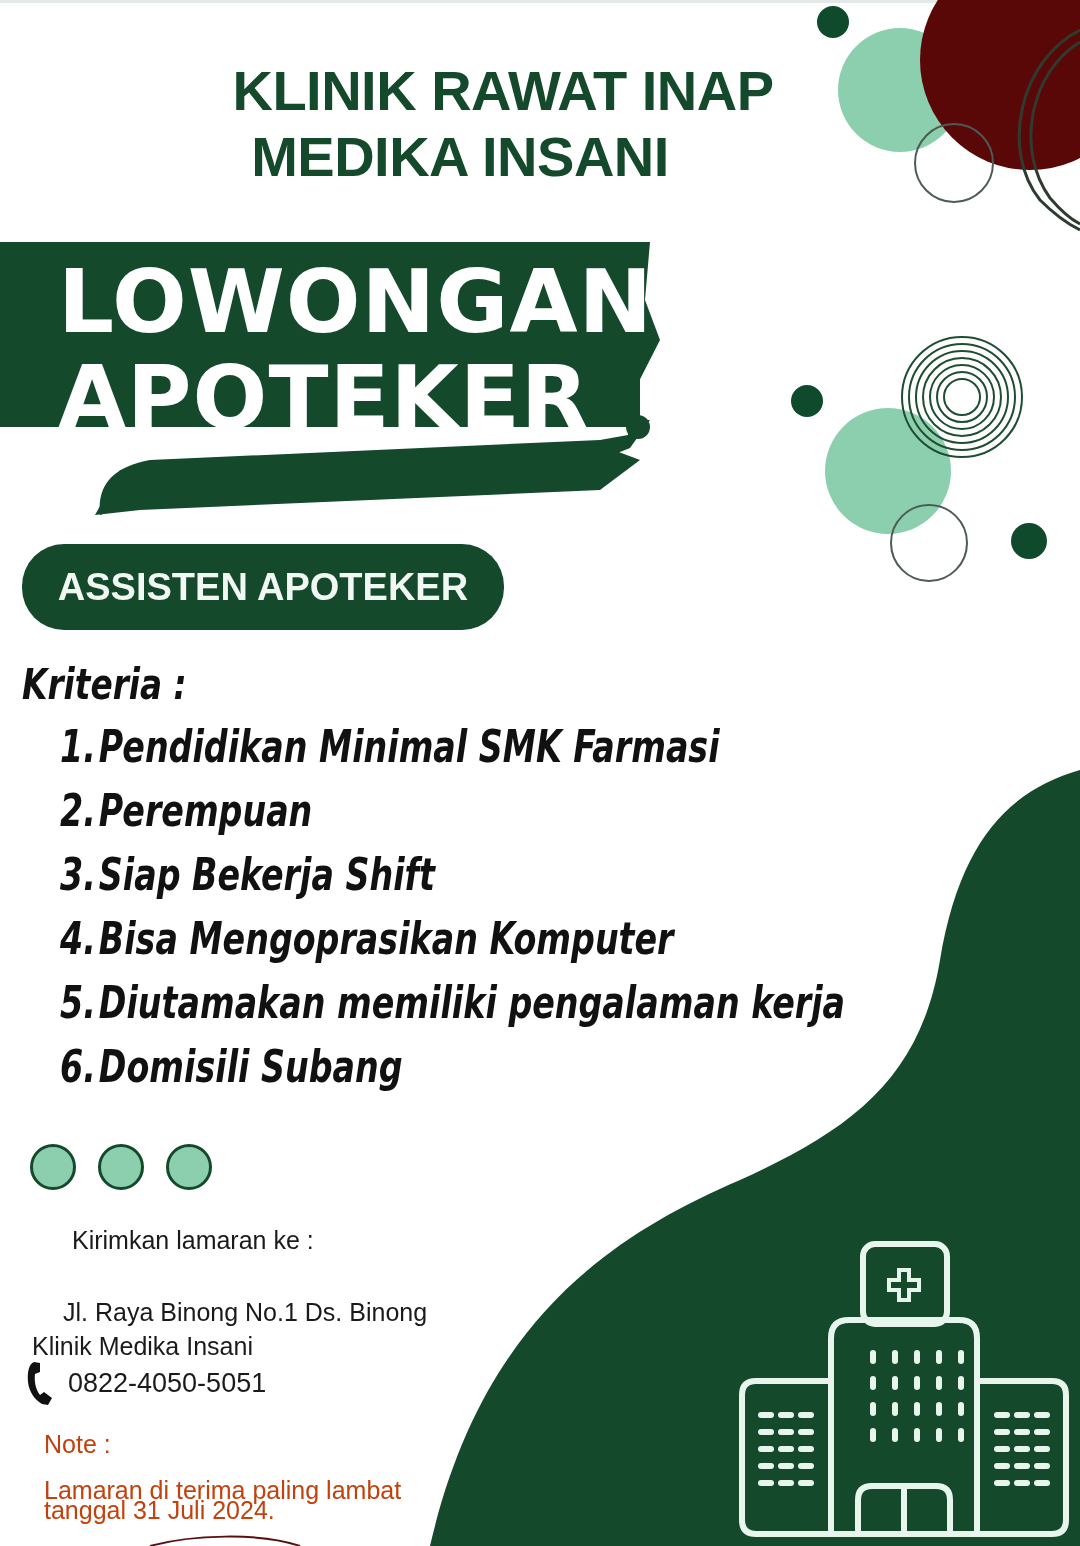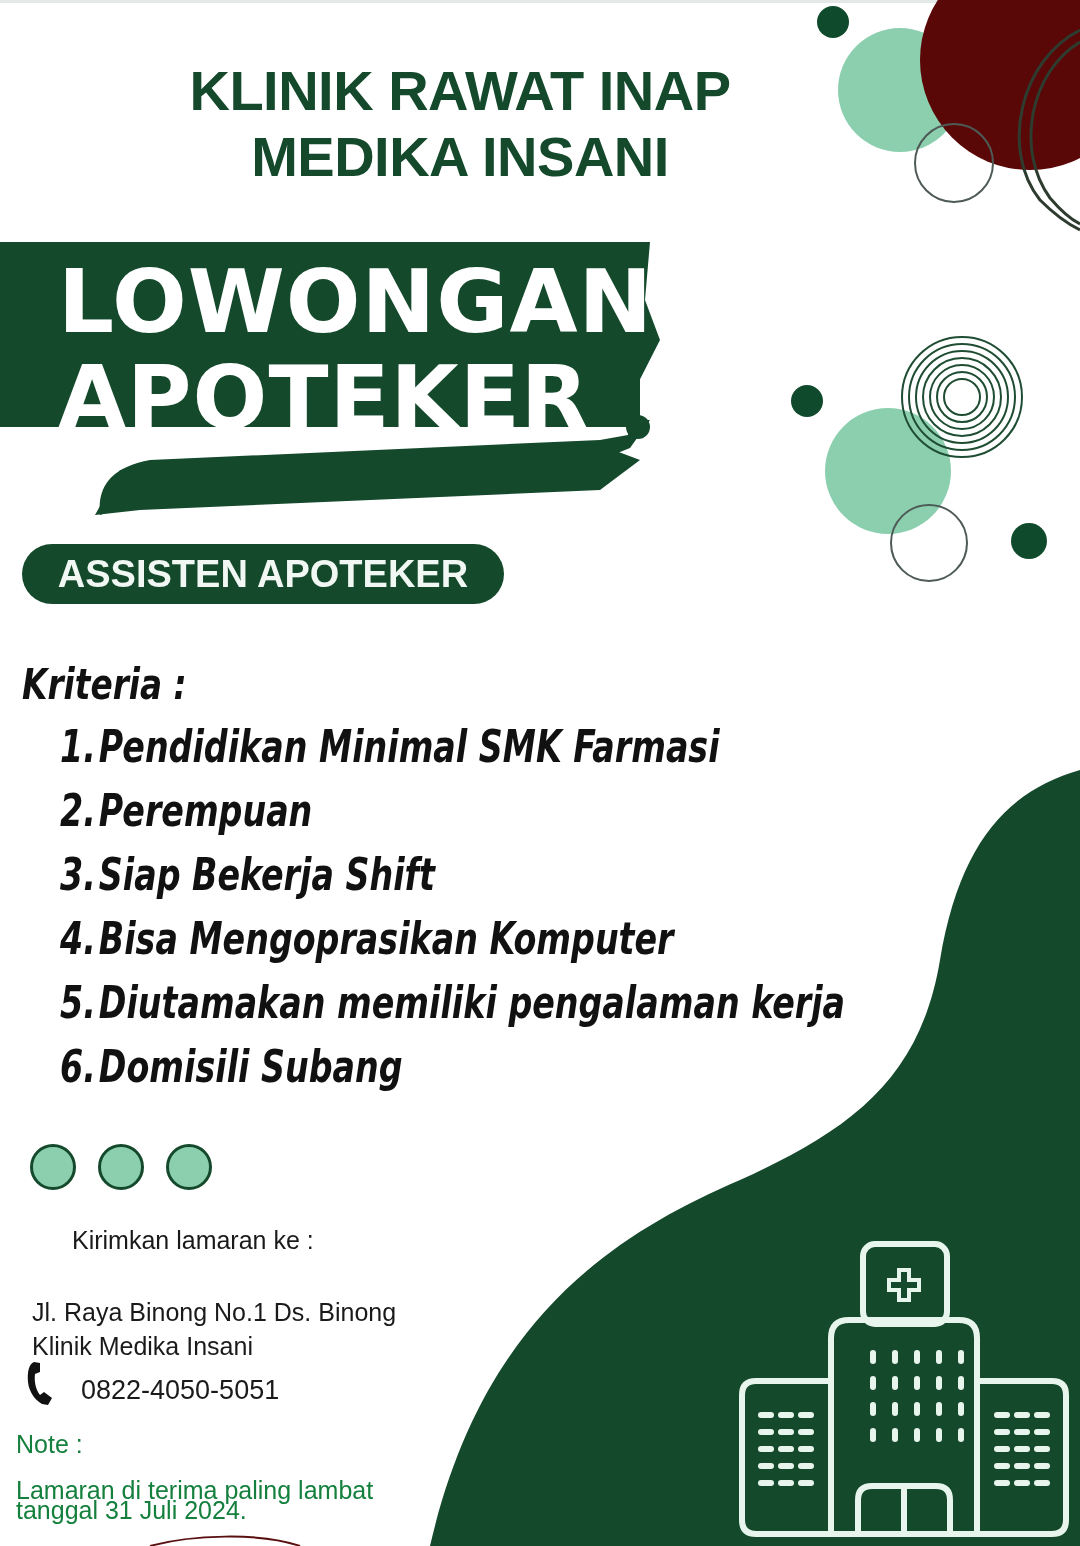--- a/index.html
+++ b/index.html
@@ -10,56 +10,56 @@
     }
     .topbar { position:absolute; left:0; top:0; width:1080px; height:3px; background:#e4e8e6; }
     .deco { position:absolute; }
     .abs { position:absolute; }
 
     .clinic-title {
       position:absolute; left:0; width:920px; text-align:center;
       color:#14492c; font-weight:bold; font-size:56px; letter-spacing:-0.5px;
       font-family: "Liberation Sans", sans-serif;
     }
-    .clinic-title.l1 { top:58px; }
+    .clinic-title.l1 { top:58px;margin-left:43px; }
     .clinic-title.l2 { top:124px; }
 
     .headline {
       position:absolute; left:58px; color:#ffffff; font-weight:bold;
       font-size:88px; letter-spacing:1px; line-height:1;
       font-family: "DejaVu Sans", sans-serif;
     }
     .headline.l1 { top:258px;text-align:center; }
     .headline.l2 { top:354px; }
 
     .role-pill {
-      position:absolute; left:22px; top:544px; width:482px; height:60px;
+      position:absolute; left:22px; top:544px; width:482px; height:86px;
       background:#14492c; border-radius:42px; display:flex; align-items:center; justify-content:center;
       box-sizing:border-box;
     }
     .role-pill span { color:#f1f7f2; font-weight:bold; font-size:38px; font-family:"Liberation Sans", sans-serif; }
 
     .kriteria-title {
       position:absolute; left:22px; top:660px; font-size:42px; font-weight:bold; font-style:italic;
       color:#111; font-family:"DejaVu Sans", sans-serif; transform:scaleX(0.78); transform-origin:left;
     }
     .criteria-list { position:absolute; left:60px; top:720px; }
     .criteria-item {
       position:absolute; left:0; white-space:nowrap; font-size:45px; font-weight:bold; font-style:italic;
       color:#111; font-family:"DejaVu Sans", sans-serif; transform:scaleX(0.74); transform-origin:left;
     }
     .criteria-item .num { margin-right:4px; }
 
     .dots { position:absolute; left:30px; top:1144px; display:flex; gap:22px; }
     .dot { width:46px; height:46px; border-radius:50%; background:#8ccfae; border:3px solid #14492c; box-sizing:border-box; }
 
     .info { position:absolute; left:32px; font-size:25px; color:#1a1a1a; font-family:"Liberation Sans", sans-serif; }
-    .phone-row { position:absolute; left:26px; top:1360px; display:flex; align-items:flex-end; gap:19px; }
+    .phone-row { position:absolute; left:26px; top:1360px; display:flex; align-items:center; gap:6px; }
     .phone-row span.num { font-size:27px; color:#1a1a1a; }
-    .note { position:absolute; left:16px; font-size:25px; color:#15803d; }
+    .note { position:absolute; left:44px; font-size:25px; color:#c2410c; }
   </style>
 </head>
 <body>
 
 <div class="topbar"></div>
 
 <svg class="deco" width="1080" height="1546" viewBox="0 0 1080 1546" style="left:0;top:0;">
 
   <path d="M1080 770 C 1010 790, 960 840, 940 960 C 920 1080, 850 1130, 740 1180 C 600 1240, 480 1330, 430 1546 L 1080 1546 Z" fill="#14492c"></path>
 
@@ -125,21 +125,21 @@
 </div>
 
 <div class="dots">
   <div class="dot"></div>
   <div class="dot"></div>
   <div class="dot"></div>
 </div>
 
 <div class="info" style="top:1226px;margin-left:40px;">Kirimkan lamaran ke :</div>
 <div class="info" style="top:1332px;">Klinik Medika Insani</div>
-<div class="info" style="top:1298px;">Jl. Raya Binong No.1 Ds. Binong</div>
+<div class="info" style="top:1298px;margin-left:31px;">Jl. Raya Binong No.1 Ds. Binong</div>
 
 <div class="phone-row">
   <svg width="36" height="46" viewBox="0 0 36 46">
     <path d="M8 2 C 3 4, 1 12, 2 22 C 3 32, 9 40, 16 44 L 22 45 L 26 38 L 18 32 L 14 35 C 10 30, 8 22, 9 14 L 14 12 L 14 3 Z" fill="#111"></path>
   </svg>
   <span class="num">0822-4050-5051</span>
 </div>
 
 <div class="note" style="top:1430px;">Note :</div>
 <div class="note" style="top:1463px;margin-top:13px;">Lamaran di terima paling lambat</div>

